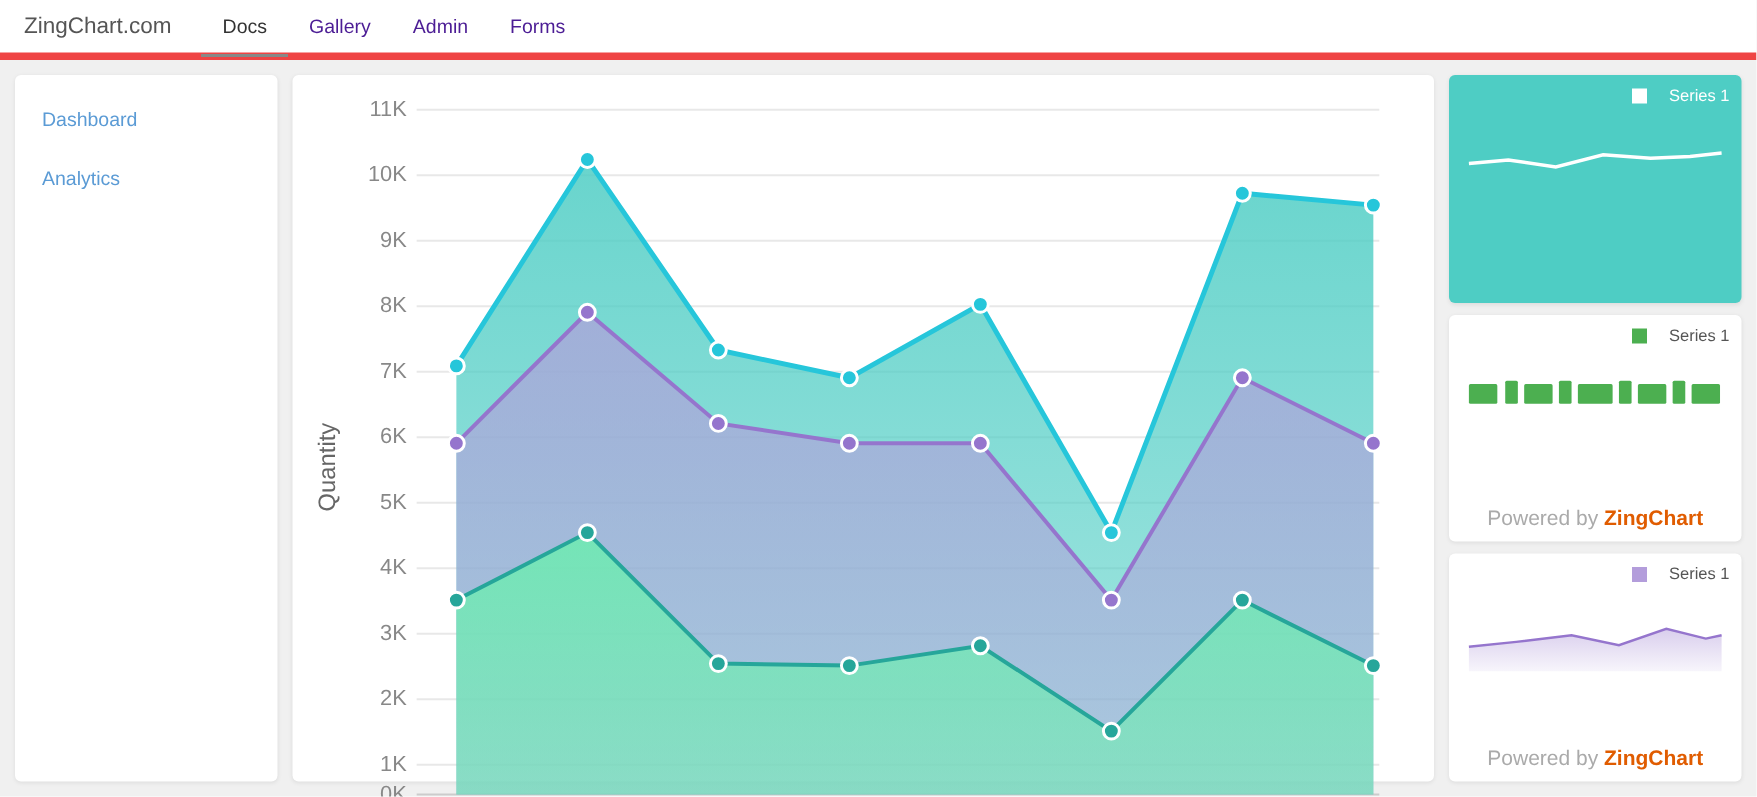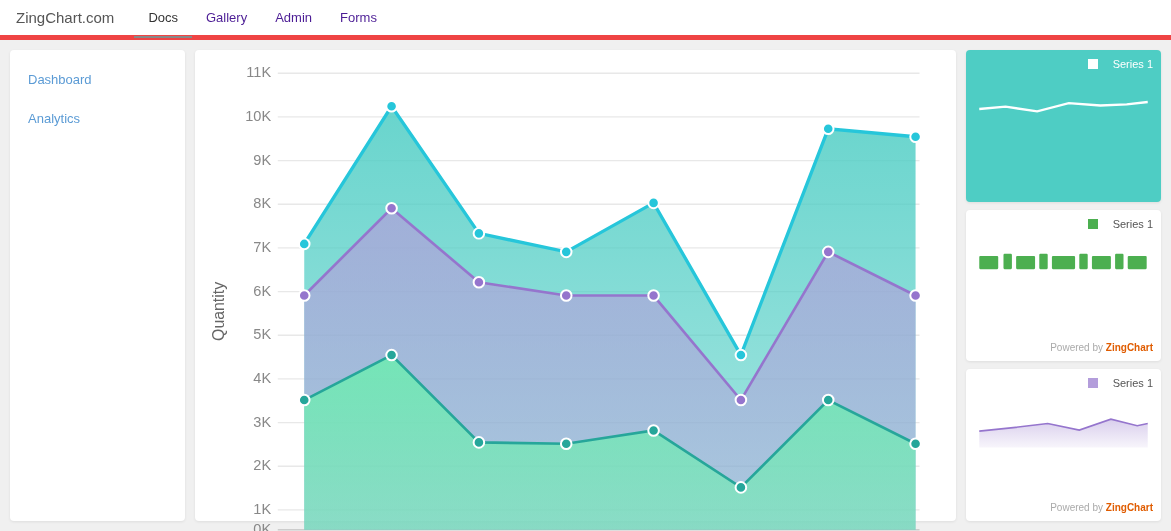--- a/index.html
+++ b/index.html
@@ -101,22 +101,22 @@
       color: #fff;
       margin-bottom: 4px;
     }
     .mini-chart-legend.dark {
       color: #555;
     }
     .mini-chart-svg {
       flex: 1;
     }
     .mini-powered {
-      text-align: right;
-      font-size: 10px;
+      text-align: center;
+      font-size: 14px;
       color: #aaa;
       padding-top: 2px;
     }
     .mini-powered span { color: #e05c00; font-weight: bold; }
 
     
     svg { display: block; }
 
     .axis-label-y {
       font-size: 11px;

